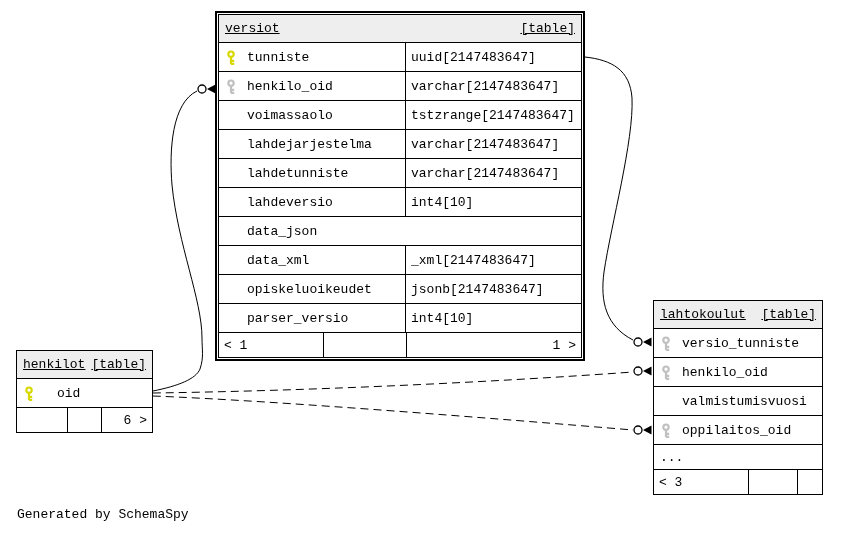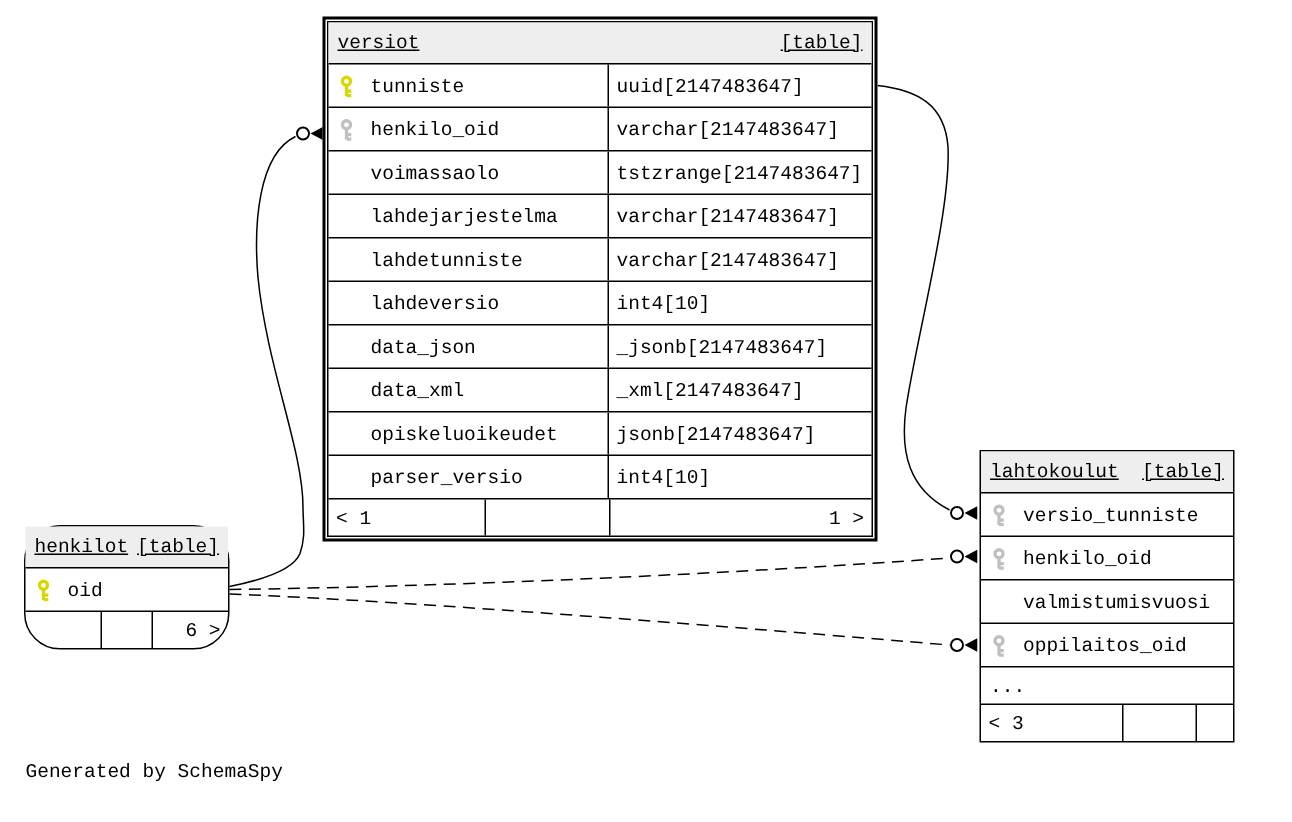--- a/index.html
+++ b/index.html
@@ -33,22 +33,22 @@
   .fcell + .fcell{border-left:1px solid #000;}
   .fcell.right{justify-content:flex-end;}
   .fcell.grow{flex:1;}
 
   
   #tbl-versiot{left:215px;top:11px;width:370px;}
   #tbl-versiot .cell-name{width:186px;}
   #tbl-versiot .fcell.c1{width:104px;}
   #tbl-versiot .fcell.c2{width:83px;}
 
-  #tbl-henkilot{left:16px;top:350px;width:137px;border-radius:24px;}
-  #tbl-henkilot .cell-name{flex:1;}
+  #tbl-henkilot{left:16px;top:350px;width:137px;}
+  #tbl-henkilot .cell-name{flex:1;gap:12px;}
   #tbl-henkilot .fcell.c1{width:50px;}
   #tbl-henkilot .fcell.c2{width:34px;}
 
   #tbl-lahtokoulut{left:653px;top:300px;width:170px;}
   #tbl-lahtokoulut .cell-name{flex:1;}
   #tbl-lahtokoulut .fcell.c1{width:94px;}
   #tbl-lahtokoulut .fcell.c2{width:49px;}
 
   .note{position:absolute;left:17px;top:507px;}
 </style>
@@ -135,21 +135,20 @@
           <span class="keyspot"></span>
           <span>lahdeversio</span>
         </span>
       <span class="cell-type">int4[10]</span>
     </div>
     <div class="row">
       <span class="cell-name">
           <span class="keyspot"></span>
           <span>data_json</span>
         </span>
-      <span class="cell-type">_jsonb[2147483647]</span>
     </div>
     <div class="row">
       <span class="cell-name">
           <span class="keyspot"></span>
           <span>data_xml</span>
         </span>
       <span class="cell-type">_xml[2147483647]</span>
     </div>
     <div class="row">
       <span class="cell-name">

